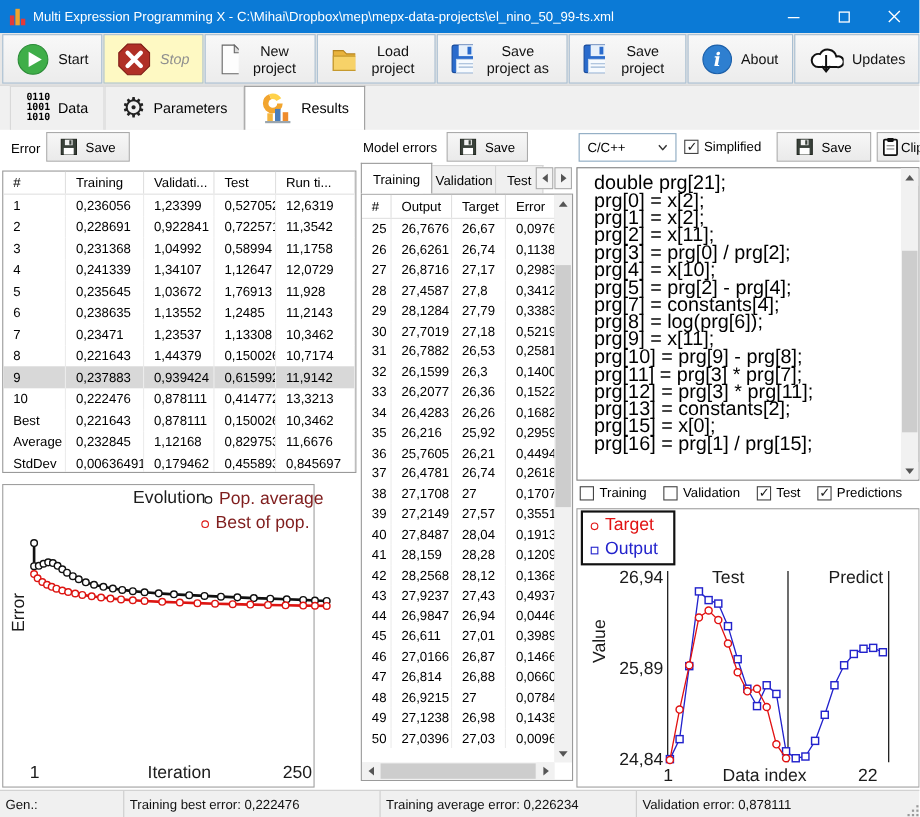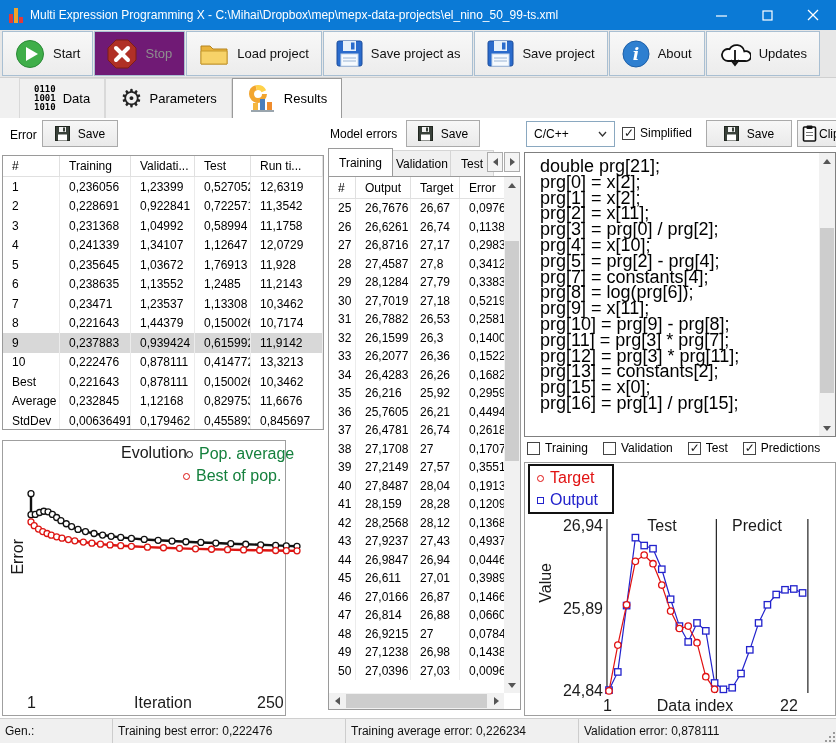--- a/index.html
+++ b/index.html
@@ -11,25 +11,25 @@
   .app-icon { display:flex; align-items:flex-end; gap:1px; height:15px; margin:0 7px 0 9px; }
   .app-icon i { display:block; width:4px; }
   .title-text { font-size:12px; white-space:nowrap; overflow:hidden; flex:1; }
   .winbtns { display:flex; height:30px; }
   .winbtn { width:46px; height:30px; display:flex; align-items:center; justify-content:center; }
 
   
   .toolbar { position:absolute; left:0; top:30px; width:836px; height:48px; background:#e7e7e7; border-bottom:1px solid #d0d0d0; display:flex; align-items:stretch; padding:1px 0 1px 2px; }
   .tbtn { display:flex; align-items:center; gap:8px; padding:0 12px; background:linear-gradient(#f8f8f8,#ececec); border:1px solid #a9bfd2; font-size:13px; color:#111; cursor:default; }
   .tbtn + .tbtn { margin-left:1px; }
-  .tbtn.pressed { background:#701a75; }
+  .tbtn.pressed { background:#fef9c3;font-style:italic; }
   .tbtn.disabled span { color:#8f8f8f; }
 
   
-  .navrow { position:absolute; left:0; top:78px; width:836px; height:40px; background:#f0f0f0; display:flex; padding-left:19px; }
+  .navrow { position:absolute; left:0; top:78px; width:836px; height:40px; background:#f0f0f0; display:flex; padding-left:9px; }
   .navtab { display:flex; align-items:center; gap:7px; padding:0 14px; font-size:13px; border:1px solid #d9d9d9; border-bottom:none; background:#f0f0f0; }
   .navtab.active { background:#fff; border-color:#9a9a9a; }
   .binicon { font-family:"DejaVu Sans Mono", monospace; font-weight:bold; font-size:9px; line-height:9px; letter-spacing:0; }
   .gear { font-size:25px; line-height:25px; color:#222; }
 
   
   .panel-label { position:absolute; font-size:12px; color:#000; }
   .btn { position:absolute; display:flex; align-items:center; justify-content:center; gap:8px; background:linear-gradient(#f7f7f7,#eaeaea); border:1px solid #aaa; font-size:12px; }
   .grid-table { position:absolute; background:#fff; border:1px solid #9a9a9a; overflow:hidden; }
   .trow { display:grid; align-items:center; }
@@ -67,21 +67,21 @@
   #code-lines div { font-size:18px; line-height:15.8px; white-space:nowrap; }
   .select { position:absolute; display:flex; align-items:center; justify-content:space-between; background:#fff; border:1px solid #8aa8c0; padding:0 7px; font-size:12px; }
   .cb { display:inline-block; width:13px; height:13px; border:1px solid #444; background:#fff; position:relative; flex:none; }
   .cb.on::after { content:"✓"; position:absolute; left:1px; top:-2px; font-size:12px; color:#1a1a1a; }
   .check-group { display:flex; align-items:center; gap:5px; font-size:12px; }
 
   
   .chart-panel { position:absolute; background:#fff; border:1px solid #9f9f9f; }
   .chart-text { position:absolute; font-size:16px; color:#1b1b1b; white-space:nowrap; }
   .vlabel { position:absolute; writing-mode:vertical-rl; transform:rotate(180deg); font-size:16px; color:#1b1b1b; }
-  .legend-row { position:absolute; display:flex; align-items:center; gap:6px; font-size:16px; color:#15803d; white-space:nowrap; }
+  .legend-row { position:absolute; display:flex; align-items:center; gap:6px; font-size:16px; color:#7f1d1d; white-space:nowrap; }
   .mk { display:inline-block; width:7px; height:7px; flex:none; }
   .mk.circle { border-radius:50%; }
   .pred-legendbox { position:absolute; left:3px; top:1px; width:86px; height:50px; border:2px solid #111; background:#fff; z-index:3; }
 
   
   .statusbar { position:absolute; left:0; top:718px; width:836px; height:25px; background:#f0f0f0; border-top:1px solid #cfcfcf; display:flex; }
   .statusbar .scell { padding:5px 8px 0 5px; font-size:12px; color:#111; white-space:nowrap; overflow:hidden; }
   .statusbar .scell + .scell { border-left:1px solid #cdcdcd; }
   .grip { position:absolute; right:1px; bottom:1px; width:14px; height:14px; }
   .grip i { position:absolute; width:2px; height:2px; background:#9a9a9a; }
@@ -124,20 +124,27 @@
       </svg>
     <span>Start</span>
   </button>
   <button class="tbtn pressed disabled">
     <svg width="30" height="30">
         <polygon points="9,1 21,1 29,9 29,21 21,29 9,29 1,21 1,9" fill="#b03026" stroke="#7d1d16"></polygon>
         <line x1="9" y1="9" x2="21" y2="21" stroke="#fff" stroke-width="4" stroke-linecap="round"></line>
         <line x1="21" y1="9" x2="9" y2="21" stroke="#fff" stroke-width="4" stroke-linecap="round"></line>
       </svg>
     <span>Stop</span>
+  </button>
+  <button class="tbtn">
+    <svg width="24" height="30">
+        <path d="M3,2 h11 l7,7 v19 h-18 z" fill="#fdfdfd" stroke="#666"></path>
+        <path d="M14,2 l7,7 h-7 z" fill="#dcdcdc" stroke="#666"></path>
+      </svg>
+    <span>New project</span>
   </button>
   <button class="tbtn">
     <svg width="30" height="26">
         <path d="M2,5 h9 l3,3 h14 v15 h-26 z" fill="#e9b33c" stroke="#b5841f"></path>
         <path d="M2,10 h26 v13 h-26 z" fill="#f7d268" stroke="#c69a2e"></path>
       </svg>
     <span>Load project</span>
   </button>
   <button class="tbtn">
     <svg width="27" height="27">
@@ -774,21 +781,21 @@
     </div>
     <div class="legend-row" style="left:7px; top:25px; color:#2222cc;">
       <span class="mk square" style="border:1.5px solid #2222cc;"></span>
       <span>Output</span>
     </div>
   </div>
   <span class="chart-text" style="left:20px; top:54px; width:58px; text-align:right;">26,94</span>
   <span class="chart-text" style="left:20px; top:137px; width:58px; text-align:right;">25,89</span>
   <span class="chart-text" style="left:20px; top:219px; width:58px; text-align:right;">24,84</span>
   <span class="chart-text" style="left:107px; top:54px; width:60px; text-align:center;">Test</span>
-  <span class="chart-text" style="left:202px; top:54px; width:60px; text-align:center;">Predict</span>
+  <span class="chart-text" style="left:223px; top:54px; width:60px; text-align:center;">Predict</span>
   <span class="vlabel" style="left:12px; top:100px;">Value</span>
   <span class="chart-text" style="left:78px; top:234px;">1</span>
   <span class="chart-text" style="left:110px; top:234px; width:120px; text-align:center;">Data index</span>
   <span class="chart-text" style="left:255px; top:234px;">22</span>
 </div>
 
 <div class="statusbar">
   <div class="scell" style="width:112px;">Gen.:</div>
   <div class="scell" style="width:233px;">Training best error: 0,222476</div>
   <div class="scell" style="width:233px;">Training average error: 0,226234</div>

